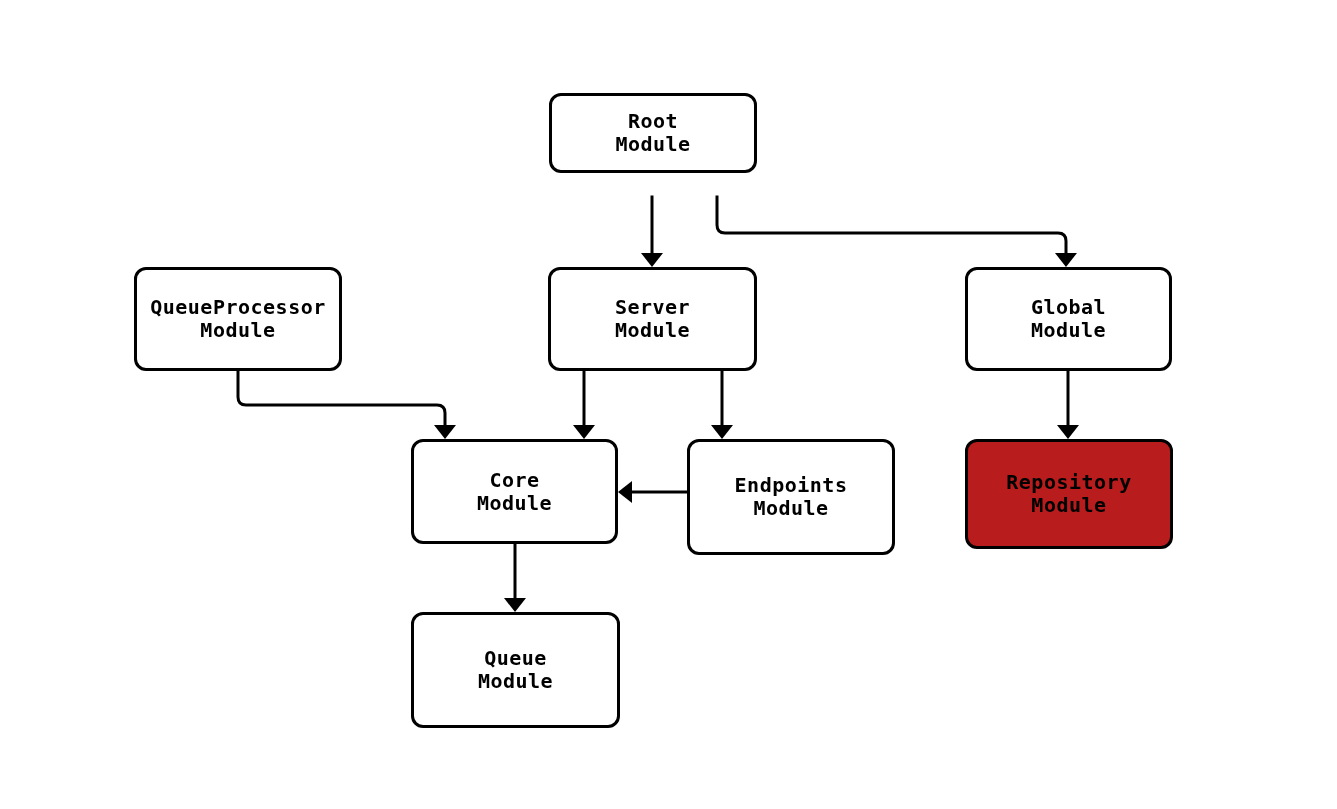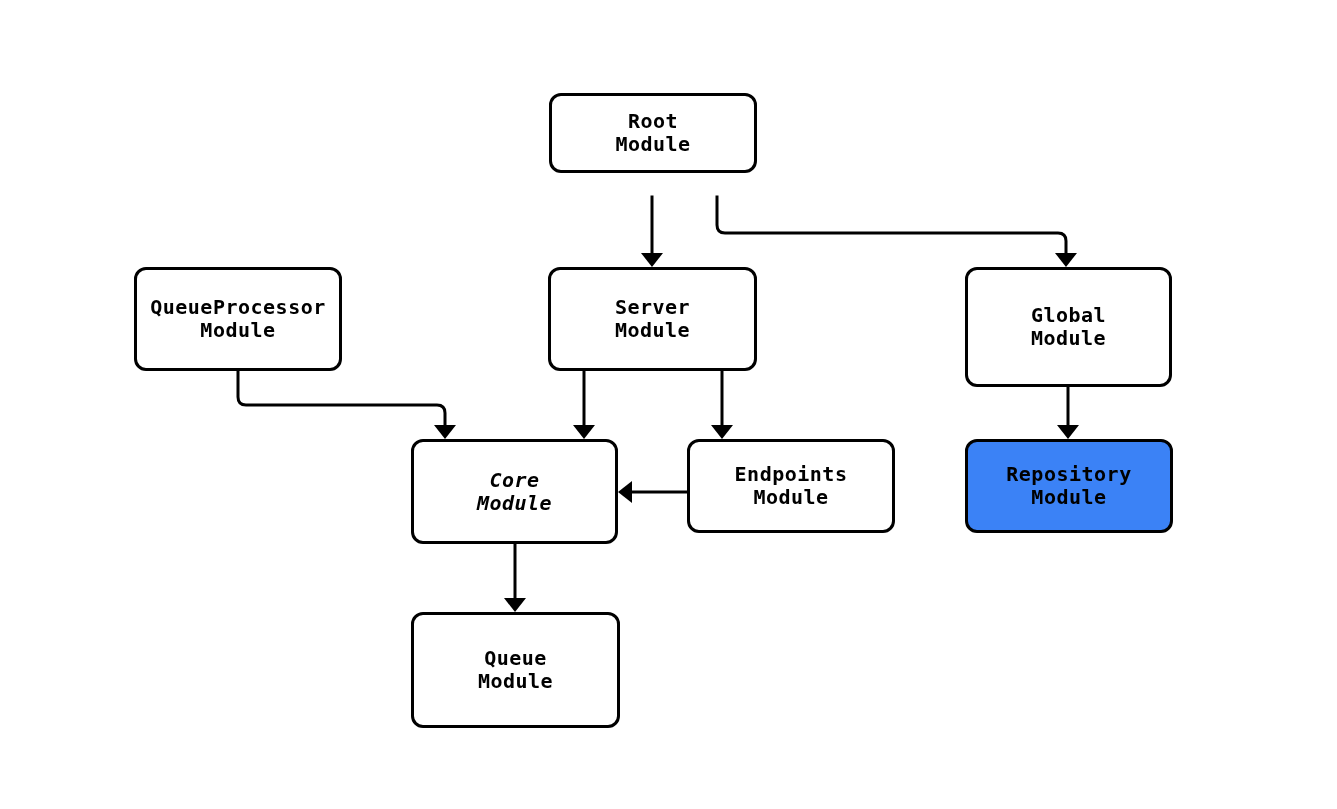--- a/index.html
+++ b/index.html
@@ -72,24 +72,24 @@
       <path d="M515,544 L515,598" class="edge-line" stroke="#000000"></path>
       <polygon points="515,612 504,598 526,598" class="edge-arrow" fill="#000000"></polygon>
     </svg>
   <div id="node-layer">
       <div class="node" style="left: 549px; top: 93px; width: 208px; height: 80px; background: rgb(255, 255, 255); border-color: rgb(0, 0, 0); color: rgb(0, 0, 0);"><span>Root
 Module</span></div>
       <div class="node" style="left: 134px; top: 267px; width: 208px; height: 104px; background: rgb(255, 255, 255); border-color: rgb(0, 0, 0); color: rgb(0, 0, 0);"><span>QueueProcessor
 Module</span></div>
       <div class="node" style="left: 548px; top: 267px; width: 209px; height: 104px; background: rgb(255, 255, 255); border-color: rgb(0, 0, 0); color: rgb(0, 0, 0);"><span>Server
 Module</span></div>
-      <div class="node" style="left: 965px; top: 267px; width: 207px; height: 120px; background: rgb(255, 255, 255); border-color: rgb(0, 0, 0); color: rgb(0, 0, 0);"><span>Global
+      <div class="node" style="left: 965px; top: 267px; width: 207px; height: 104px; background: rgb(255, 255, 255); border-color: rgb(0, 0, 0); color: rgb(0, 0, 0);"><span>Global
 Module</span></div>
-      <div class="node" style="left: 411px; top: 439px; width: 207px; height: 105px; background: rgb(255, 255, 255); border-color: rgb(0, 0, 0); color: rgb(0, 0, 0); font-style: italic;"><span>Core
+      <div class="node" style="left: 411px; top: 439px; width: 207px; height: 105px; background: rgb(255, 255, 255); border-color: rgb(0, 0, 0); color: rgb(0, 0, 0);"><span>Core
 Module</span></div>
-      <div class="node" style="left: 687px; top: 439px; width: 208px; height: 94px; background: rgb(255, 255, 255); border-color: rgb(0, 0, 0); color: rgb(0, 0, 0);"><span>Endpoints
+      <div class="node" style="left: 687px; top: 439px; width: 208px; height: 116px; background: rgb(255, 255, 255); border-color: rgb(0, 0, 0); color: rgb(0, 0, 0);"><span>Endpoints
 Module</span></div>
-      <div class="node" style="left: 965px; top: 439px; width: 208px; height: 94px; background: #3b82f6; border-color: rgb(0, 0, 0); color: rgb(0, 0, 0);"><span>Repository
+      <div class="node" style="left: 965px; top: 439px; width: 208px; height: 110px; background: #b91c1c; border-color: rgb(0, 0, 0); color: rgb(0, 0, 0);"><span>Repository
 Module</span></div>
       <div class="node" style="left: 411px; top: 612px; width: 209px; height: 116px; background: rgb(255, 255, 255); border-color: rgb(0, 0, 0); color: rgb(0, 0, 0);"><span>Queue
 Module</span></div>
     </div>
 </div>
 
 </body></html>

